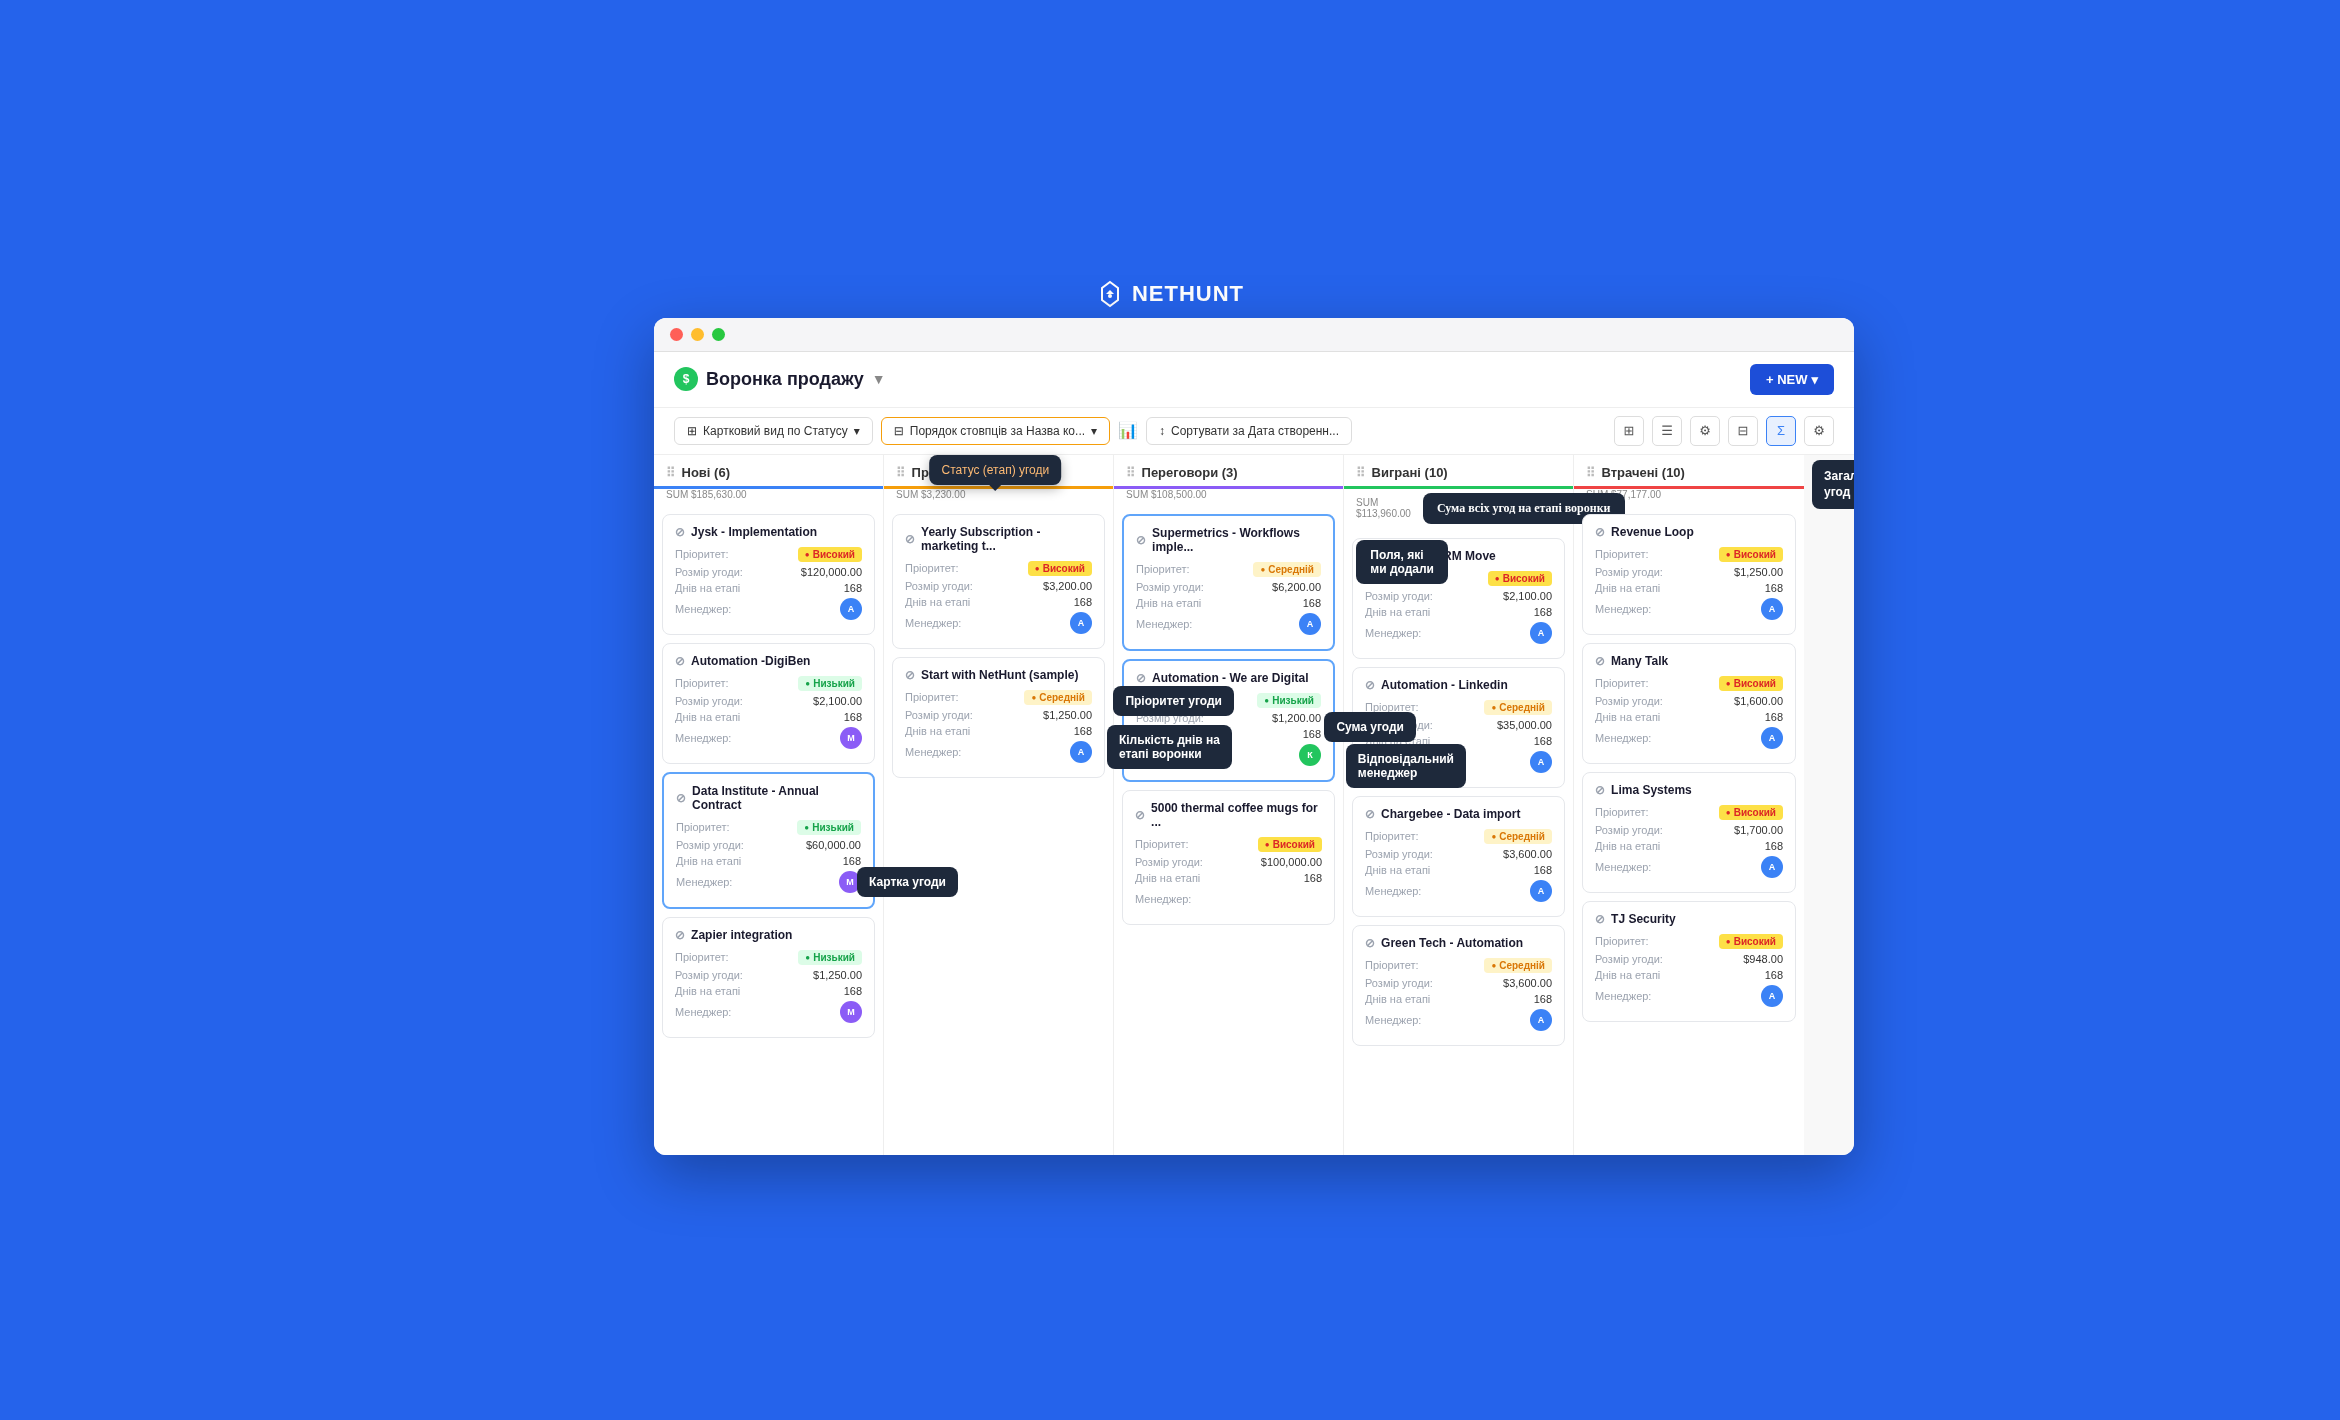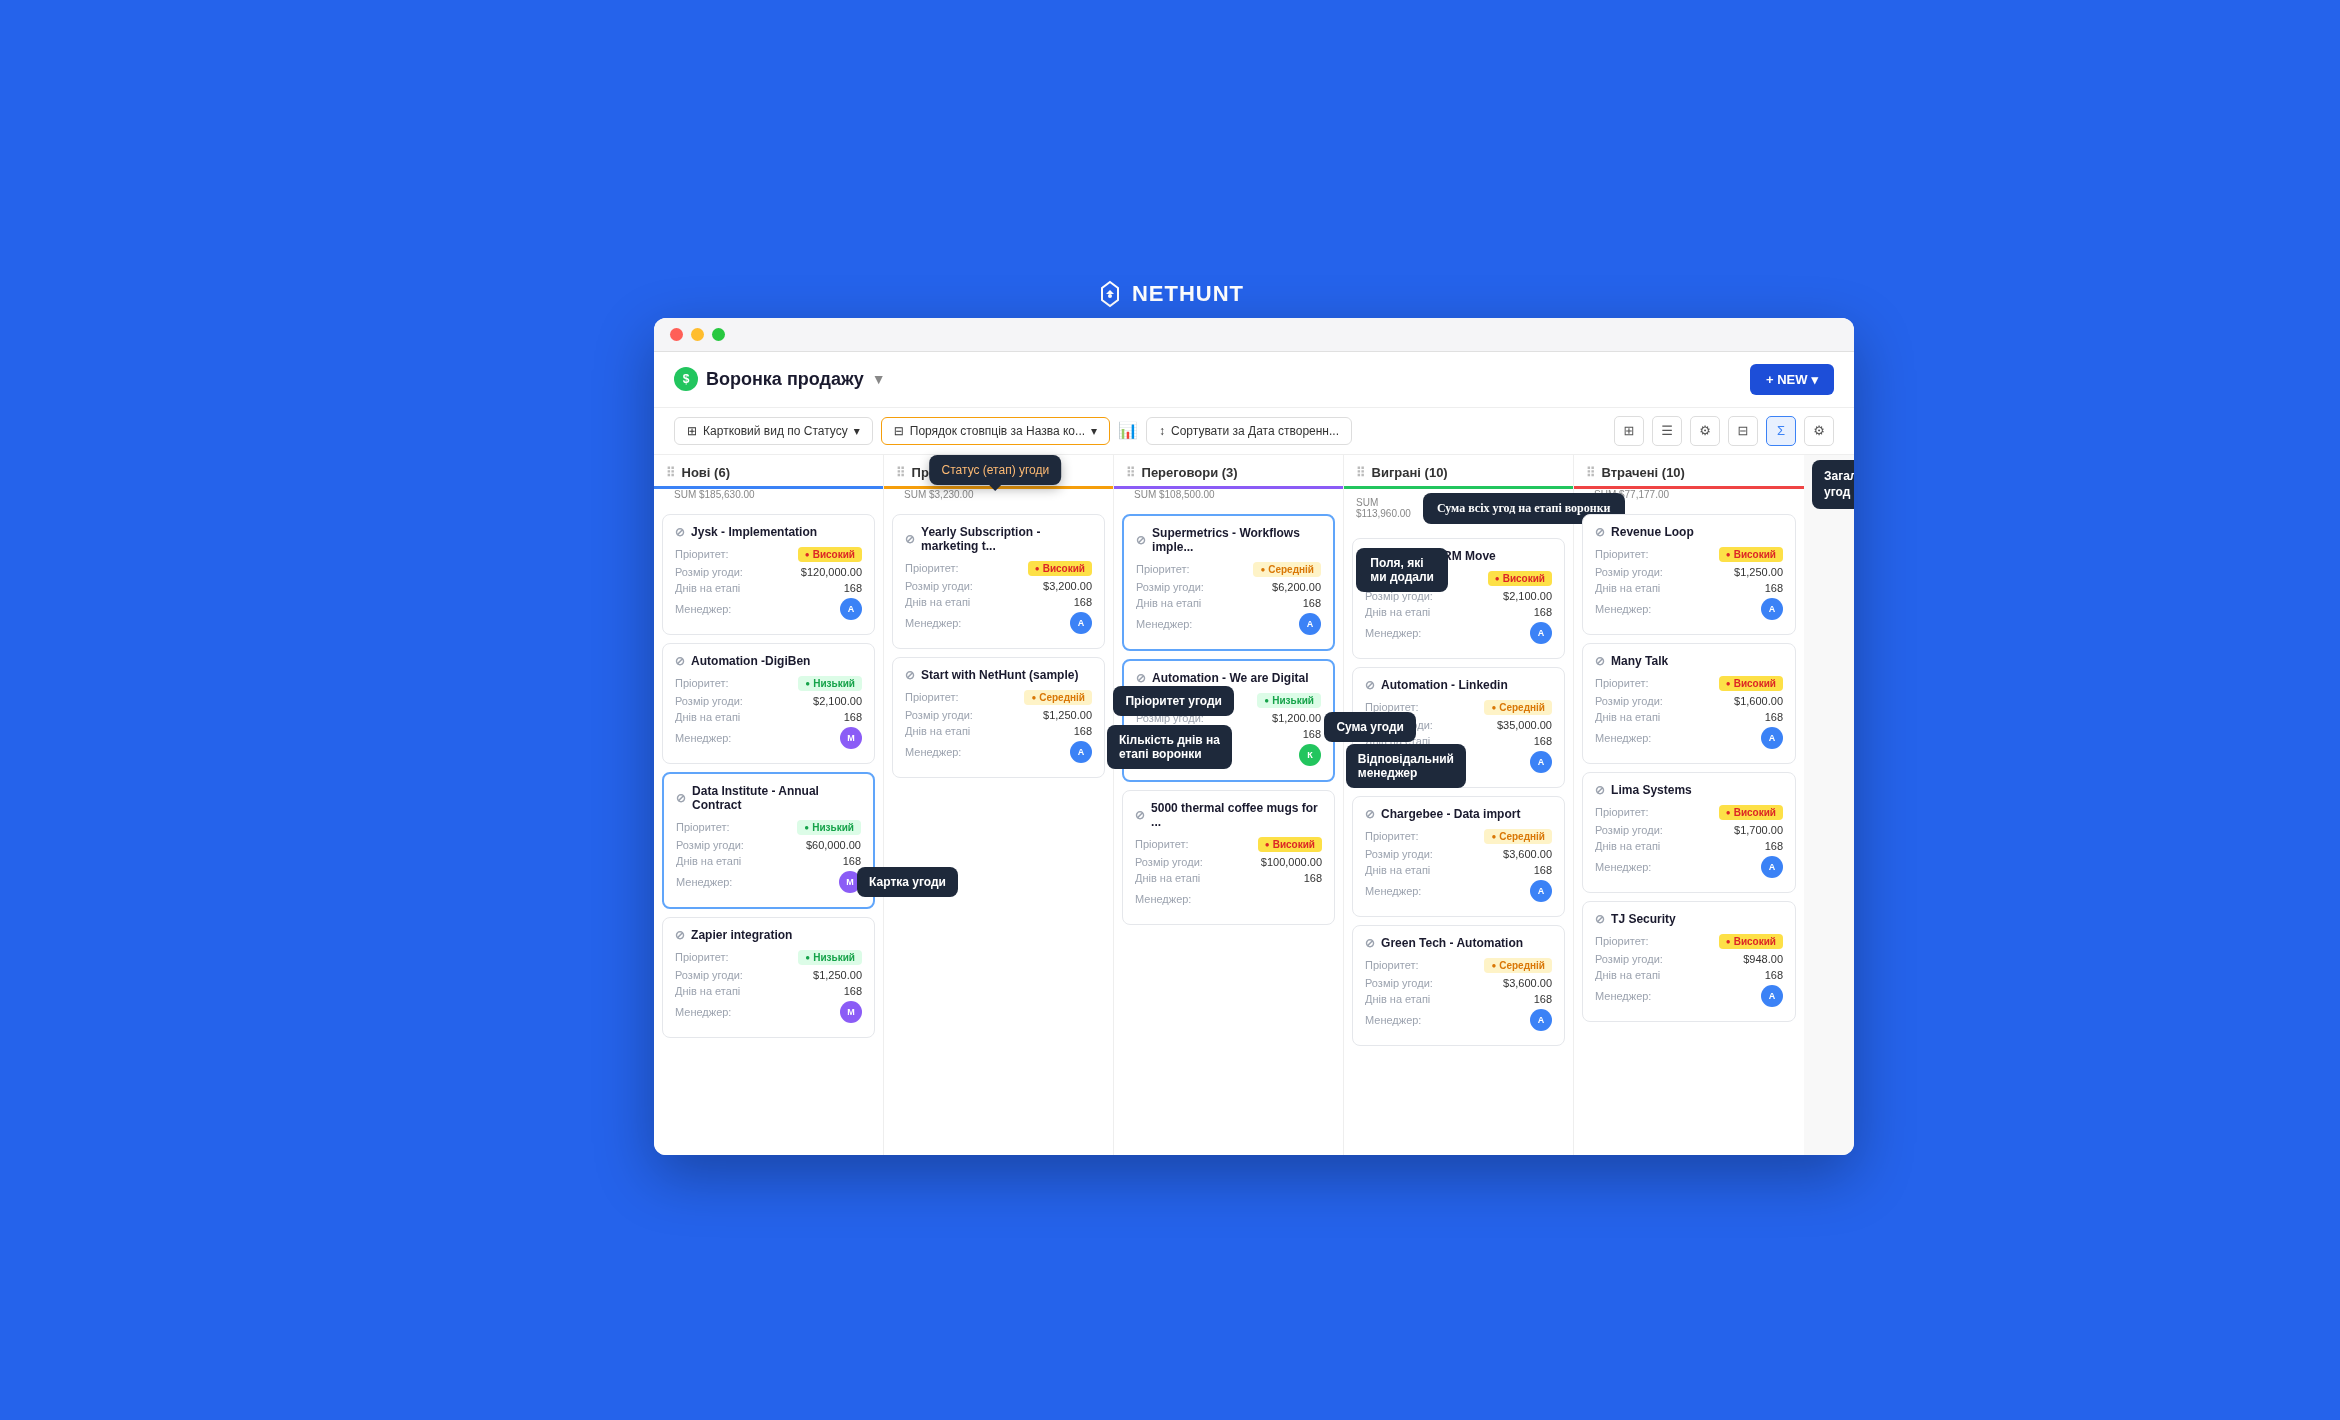--- a/index.html
+++ b/index.html
@@ -242,21 +242,21 @@
     .outer-container {
       display: flex;
       flex-direction: column;
     }
     .highlighted-card {
       border: 2px solid #60a5fa !important;
     }
     .sum-label {
       font-size: 10px;
       color: #888;
-      padding: 0 20px 6px;
+      padding: 0 12px 6px;
     }
   </style>
 </head>
 <body>
 
 <div class="outer-container" style="width:1032px;">
 
   <div class="top-bar">
     <div class="nethunt-logo">
       <svg class="logo-icon" viewBox="0 0 28 28" fill="white">
@@ -530,21 +530,21 @@
             </div>
             <div class="deal-field">
               <span class="deal-field-label">Днів на етапі</span>
               <span class="deal-field-value">168</span>
             </div>
             <div class="deal-field">
               <span class="deal-field-label">Менеджер:</span>
               <div class="avatar">А</div>
             </div>
 
-            <div style="position:absolute;right:-115px;top:32px;background:#1e293b;color:white;border-radius:8px;padding:8px 14px;font-size:12px;font-weight:600;z-index:30;white-space:nowrap;">
+            <div style="position:absolute;right:-115px;top:24px;background:#1e293b;color:white;border-radius:8px;padding:8px 14px;font-size:12px;font-weight:600;z-index:30;white-space:nowrap;">
               Поля, які<br>ми додали
               <div style="position:absolute;left:-6px;top:50%;transform:translateY(-50%);border:6px solid transparent;border-right-color:#1e293b;"></div>
             </div>
           </div>
 
           <div class="deal-card highlighted-card" style="position:relative;">
             <div class="deal-card-title">
               <span style="color:#9ca3af;">⊘</span>
               <span>Automation - We are Digital</span>
             </div>

